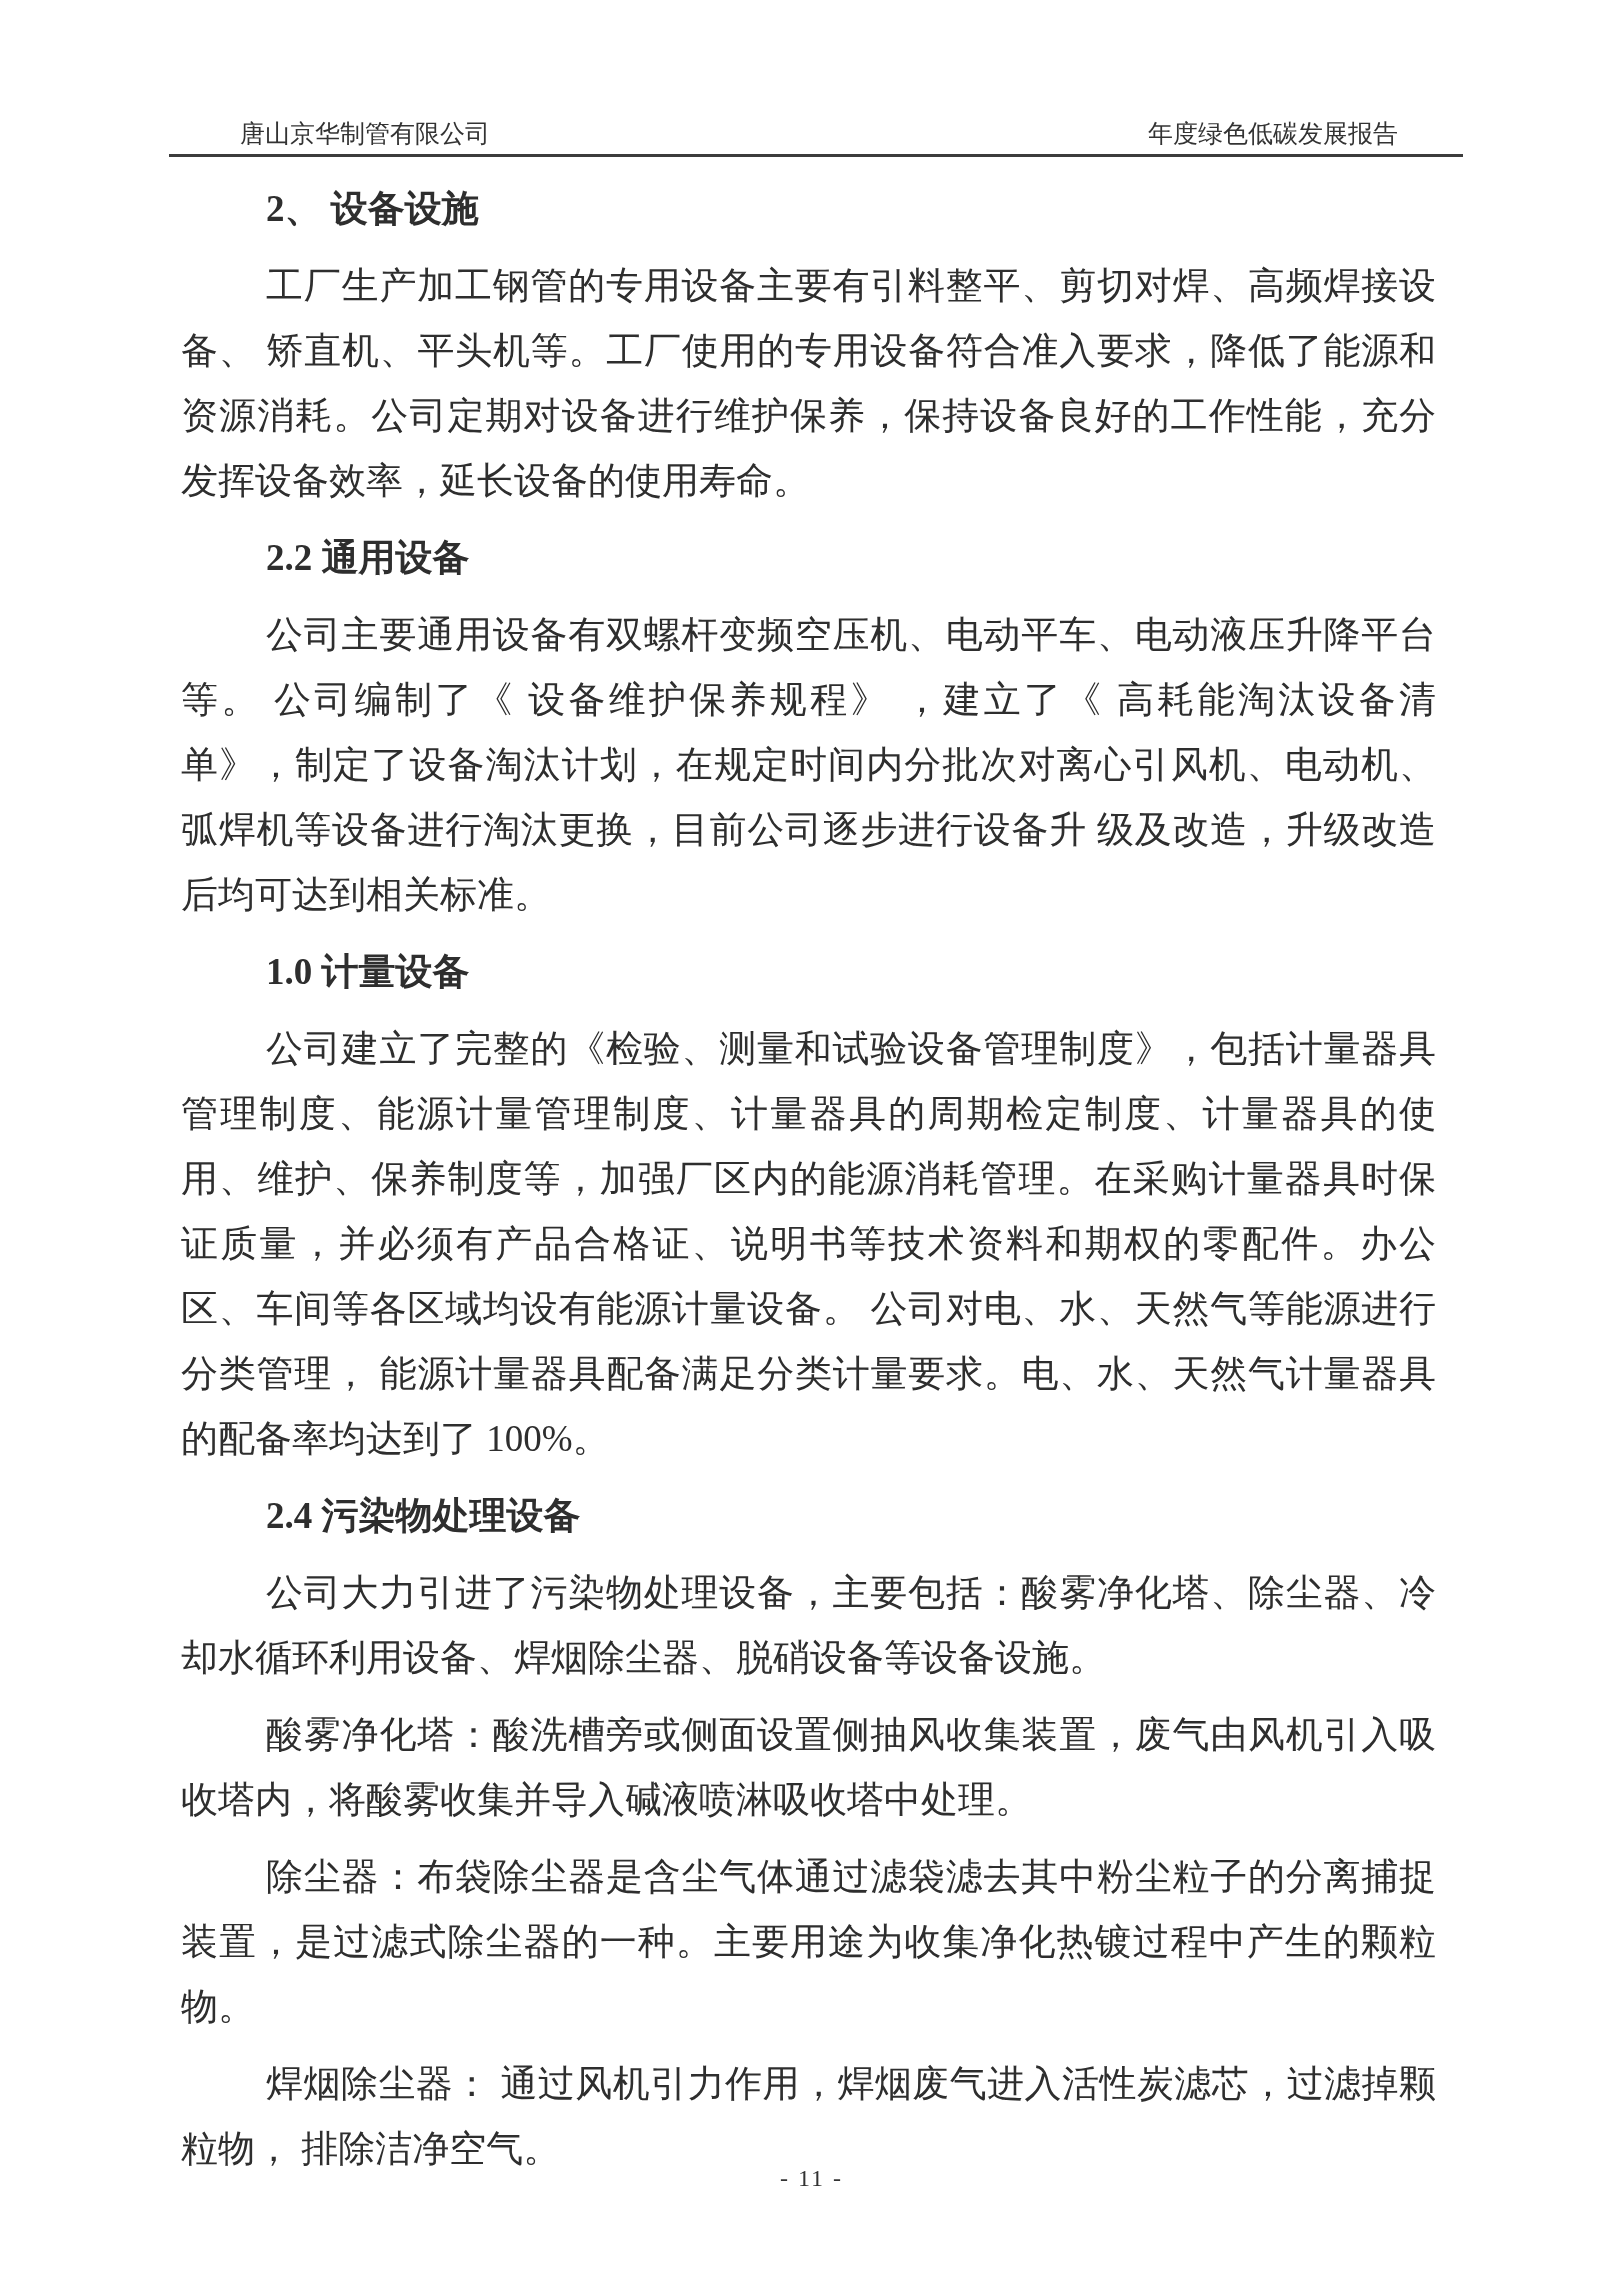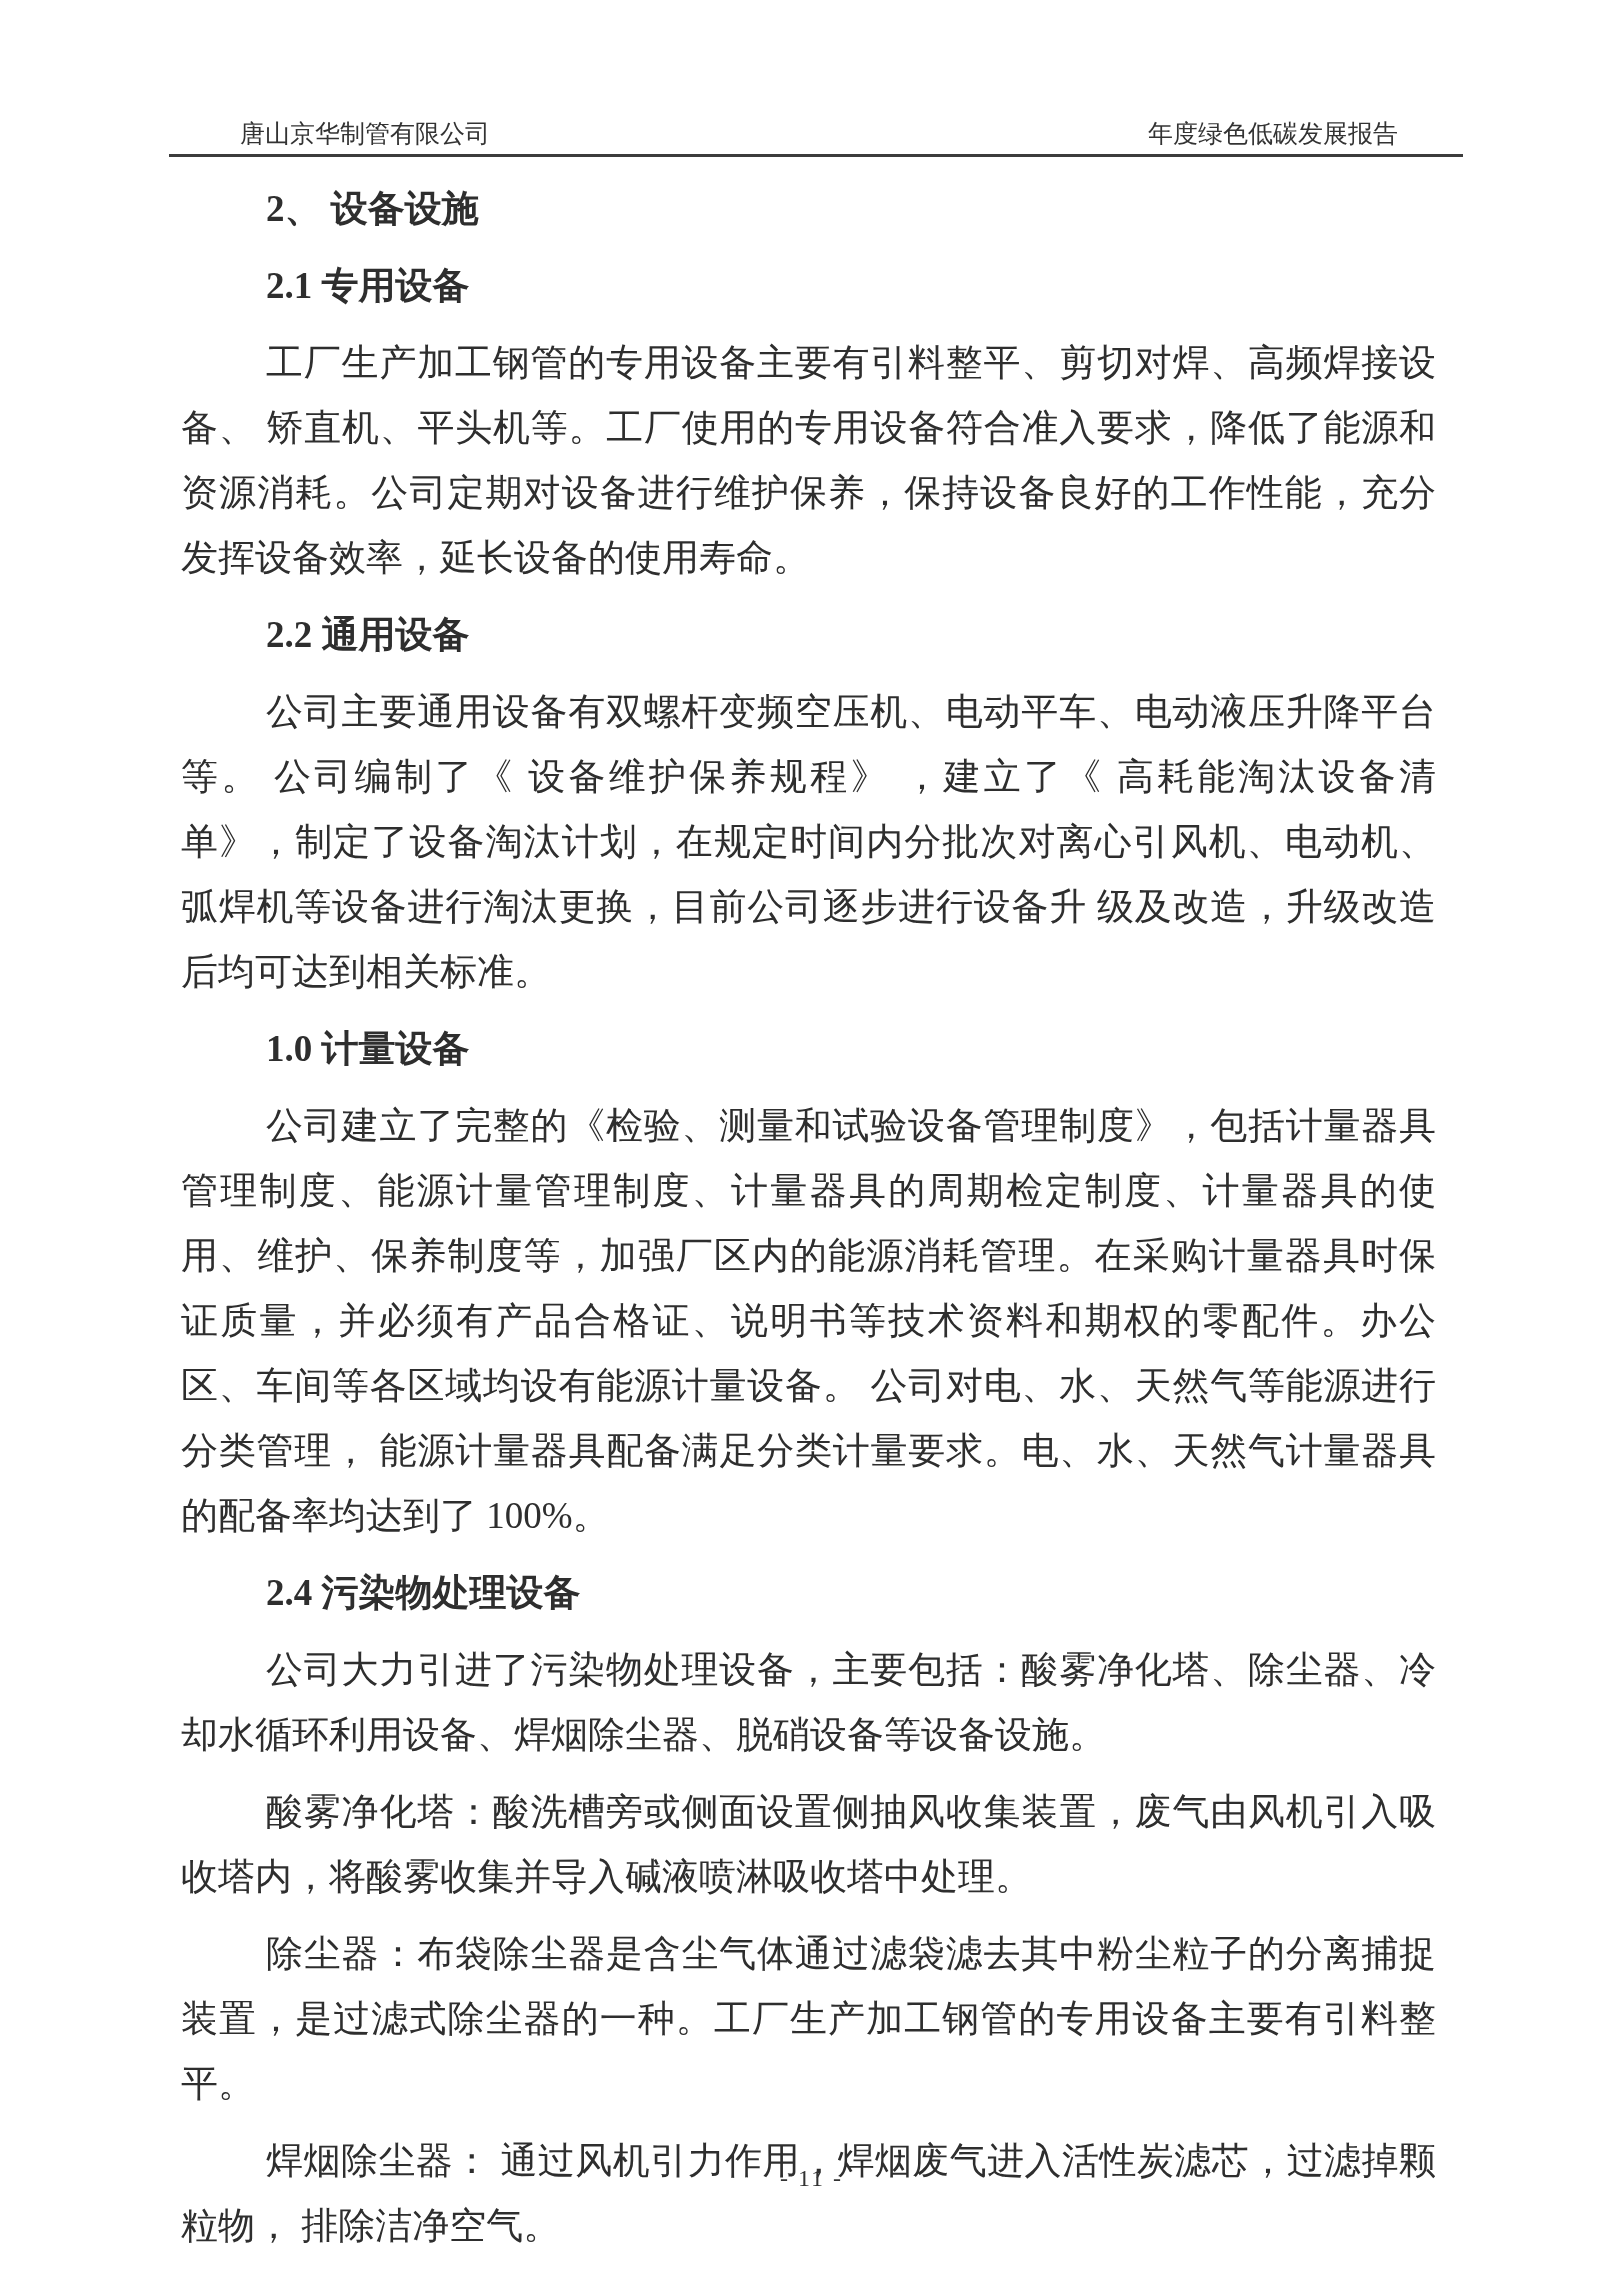--- a/index.html
+++ b/index.html
@@ -82,30 +82,29 @@
 
   <div class="page-header">
     <span class="header-company">唐山京华制管有限公司</span>
     <span class="header-title">年度绿色低碳发展报告</span>
   </div>
 
   <div class="header-rule"></div>
 
   <div class="doc-body">
     <p class="heading">2、 设备设施</p>
-    <p class="heading">2.1 专用设备</p>
     <p class="para">工厂生产加工钢管的专用设备主要有引料整平、剪切对焊、高频焊接设备、 矫直机、平头机等。工厂使用的专用设备符合准入要求，降低了能源和资源消耗。公司定期对设备进行维护保养，保持设备良好的工作性能，充分发挥设备效率，延长设备的使用寿命。</p>
     <p class="heading">2.2 通用设备</p>
     <p class="para">公司主要通用设备有双螺杆变频空压机、电动平车、电动液压升降平台等。 公司编制了《 设备维护保养规程》 ，建立了《 高耗能淘汰设备清单》，制定了设备淘汰计划，在规定时间内分批次对离心引风机、电动机、弧焊机等设备进行淘汰更换，目前公司逐步进行设备升 级及改造，升级改造后均可达到相关标准。</p>
     <p class="heading">1.0 计量设备</p>
     <p class="para">公司建立了完整的《检验、测量和试验设备管理制度》，包括计量器具管理制度、能源计量管理制度、计量器具的周期检定制度、计量器具的使用、维护、保养制度等，加强厂区内的能源消耗管理。在采购计量器具时保证质量，并必须有产品合格证、说明书等技术资料和期权的零配件。办公区、车间等各区域均设有能源计量设备。 公司对电、水、天然气等能源进行分类管理， 能源计量器具配备满足分类计量要求。电、水、天然气计量器具的配备率均达到了 100%。</p>
     <p class="heading">2.4 污染物处理设备</p>
     <p class="para">公司大力引进了污染物处理设备，主要包括：酸雾净化塔、除尘器、冷却水循环利用设备、焊烟除尘器、脱硝设备等设备设施。</p>
     <p class="para">酸雾净化塔：酸洗槽旁或侧面设置侧抽风收集装置，废气由风机引入吸收塔内，将酸雾收集并导入碱液喷淋吸收塔中处理。</p>
-    <p class="para">除尘器：布袋除尘器是含尘气体通过滤袋滤去其中粉尘粒子的分离捕捉装置，是过滤式除尘器的一种。工厂生产加工钢管的专用设备主要有引料整平。</p>
+    <p class="para">除尘器：布袋除尘器是含尘气体通过滤袋滤去其中粉尘粒子的分离捕捉装置，是过滤式除尘器的一种。主要用途为收集净化热镀过程中产生的颗粒物。</p>
     <p class="para">焊烟除尘器： 通过风机引力作用，焊烟废气进入活性炭滤芯，过滤掉颗粒物， 排除洁净空气。</p>
   </div>
 
   <div class="page-footer">
     <span>- 11 -</span>
   </div>
 
 </div>
 
 

